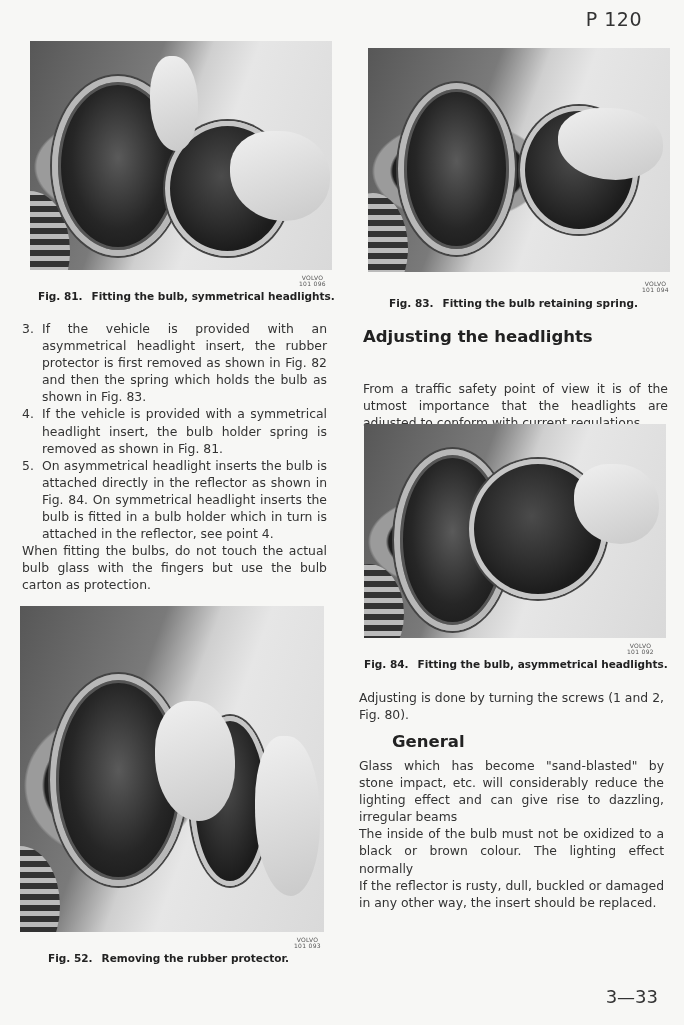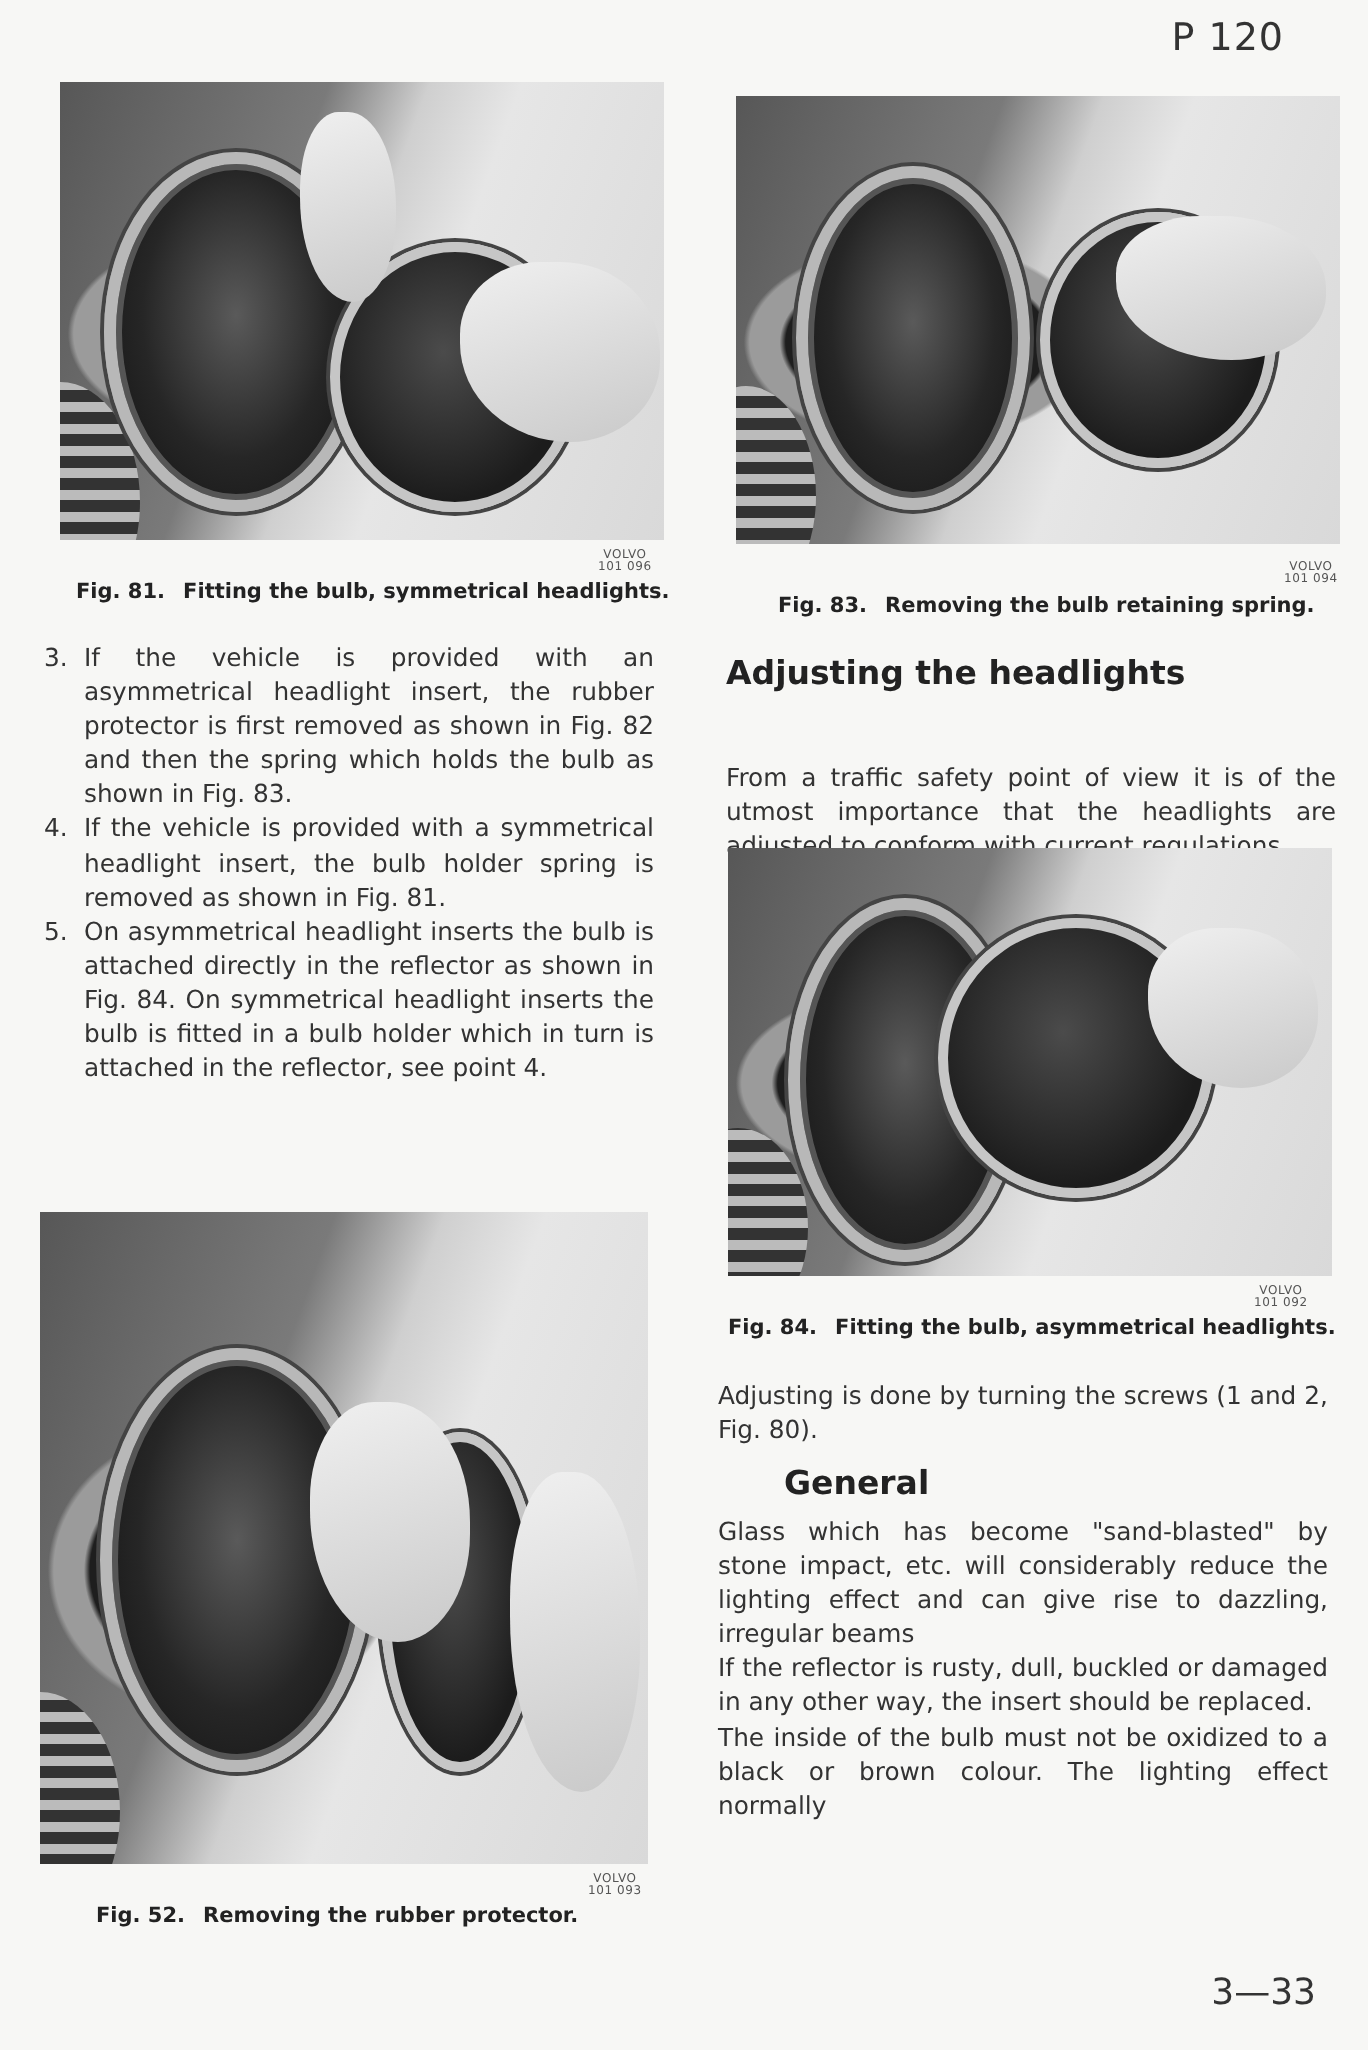--- a/index.html
+++ b/index.html
@@ -71,36 +71,37 @@
 </div>
 
 <div class="photo" style="left:368px;top:48px;width:302px;height:224px;">
   <div class="grille" style="left:-30px;top:145px;width:70px;height:110px;"></div>
   <div class="ring-a" style="left:30px;top:35px;width:105px;height:160px;"></div>
   <div class="ring-b" style="left:152px;top:58px;width:108px;height:118px;"></div>
   <div class="hand" style="left:190px;top:60px;width:105px;height:72px;"></div>
 </div>
 <div class="volvo-tag" style="left:642px;top:281px;"><span>VOLVO</span><br><span>101 094</span></div>
 <div class="caption" style="left:389px;top:297px;">
-  <span class="fig">Fig. 83.</span><span>Removing the bulb retaining spring.</span>
+  <span class="fig">Fig. 83.</span><span>Fitting the bulb retaining spring.</span>
 </div>
 
 <div class="body-text" style="left:22px;top:320px;width:305px;">
   <div class="list-item">
     <span class="num">3.</span>
     <span class="txt">If the vehicle is provided with an asymmetrical headlight insert, the rubber protector is first removed as shown in Fig. 82 and then the spring which holds the bulb as shown in Fig. 83.</span>
   </div>
   <div class="list-item">
     <span class="num">4.</span>
     <span class="txt">If the vehicle is provided with a symmetrical headlight insert, the bulb holder spring is removed as shown in Fig. 81.</span>
   </div>
   <div class="list-item">
     <span class="num">5.</span>
     <span class="txt">On asymmetrical headlight inserts the bulb is attached directly in the reflector as shown in Fig. 84. On symmetrical headlight inserts the bulb is fitted in a bulb holder which in turn is attached in the reflector, see point 4.</span>
   </div>
+  <p>When fitting the bulbs, do not touch the actual bulb glass with the fingers but use the bulb carton as protection.</p>
 </div>
 
 <h2 style="left:363px;top:327px;">Adjusting the headlights</h2>
 <div class="body-text" style="left:363px;top:351px;width:305px;margin-top:29px;">
   <p>From a traffic safety point of view it is of the utmost importance that the headlights are adjusted to conform with current regulations.</p>
 </div>
 
 <div class="photo" style="left:364px;top:424px;width:302px;height:214px;">
   <div class="grille" style="left:-30px;top:140px;width:70px;height:100px;"></div>
   <div class="ring-a" style="left:30px;top:25px;width:105px;height:170px;"></div>
@@ -112,22 +113,22 @@
   <span class="fig">Fig. 84.</span><span>Fitting the bulb, asymmetrical headlights.</span>
 </div>
 
 <div class="body-text" style="left:359px;top:689px;width:305px;">
   <p>Adjusting is done by turning the screws (1 and 2, Fig. 80).</p>
 </div>
 
 <h2 style="left:379px;top:732px;margin-left:13px;">General</h2>
 <div class="body-text" style="left:359px;top:757px;width:305px;">
   <p>Glass which has become "sand-blasted" by stone impact, etc. will considerably reduce the lighting effect and can give rise to dazzling, irregular beams</p>
+  <p>The inside of the bulb must not be oxidized to a black or brown colour. The lighting effect normally</p>
   <p>If the reflector is rusty, dull, buckled or damaged in any other way, the insert should be replaced.</p>
-  <p>The inside of the bulb must not be oxidized to a black or brown colour. The lighting effect normally</p>
 </div>
 
 <div class="photo" style="left:20px;top:606px;width:304px;height:326px;">
   <div class="grille" style="left:-40px;top:240px;width:80px;height:120px;"></div>
   <div class="ring-a" style="left:30px;top:68px;width:125px;height:200px;"></div>
   <div class="ring-b" style="left:170px;top:110px;width:70px;height:160px;"></div>
   <div class="hand" style="left:135px;top:95px;width:80px;height:120px;"></div>
   <div class="hand" style="left:235px;top:130px;width:65px;height:160px;"></div>
 </div>
 <div class="volvo-tag" style="left:294px;top:937px;"><span>VOLVO</span><br><span>101 093</span></div>

